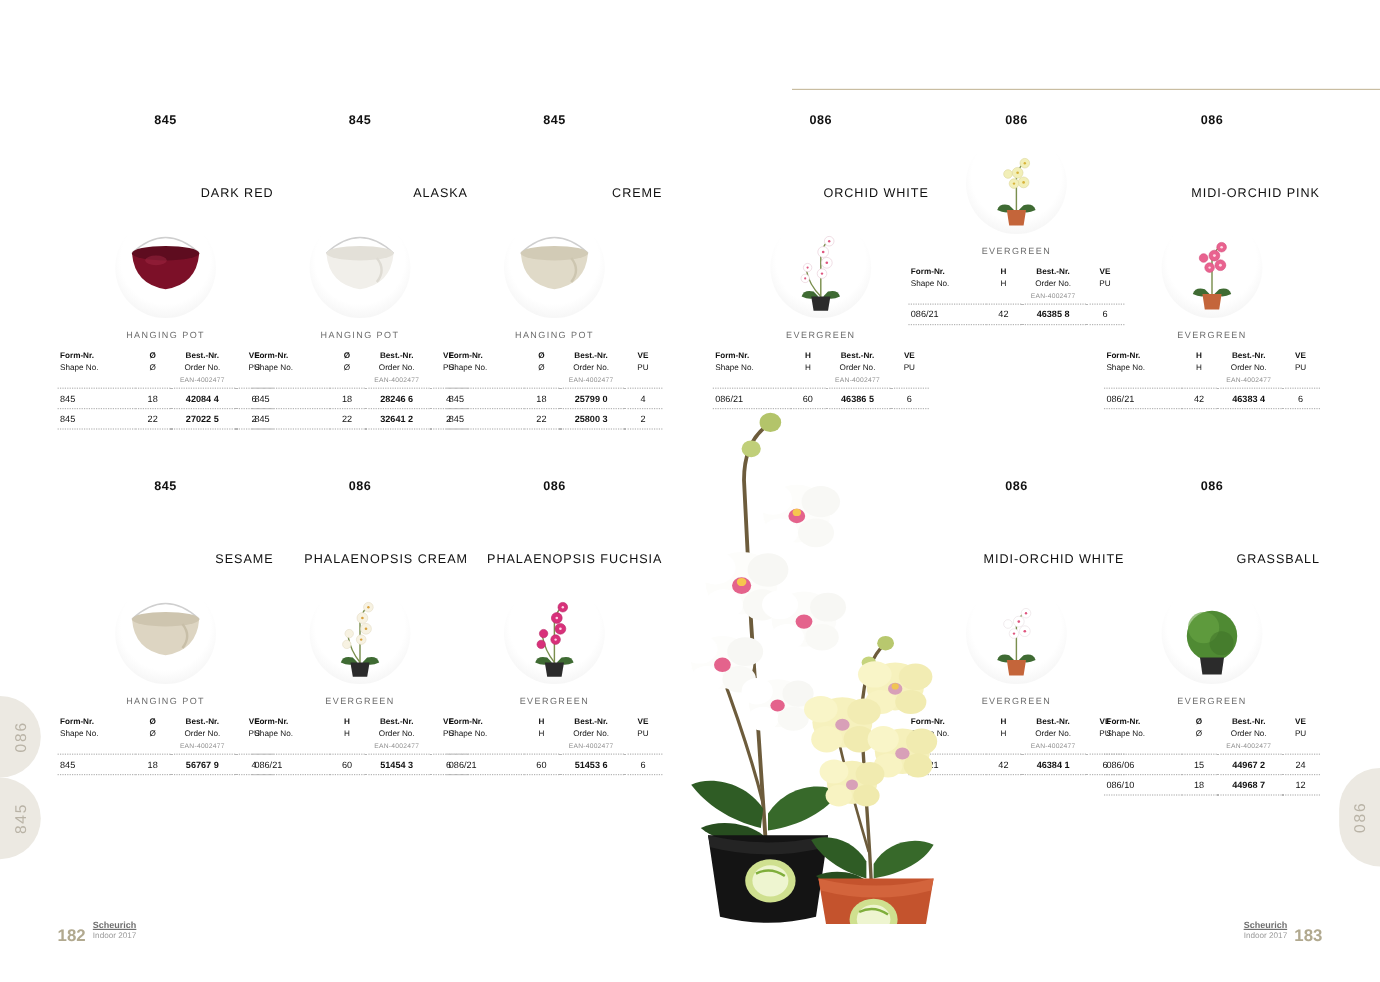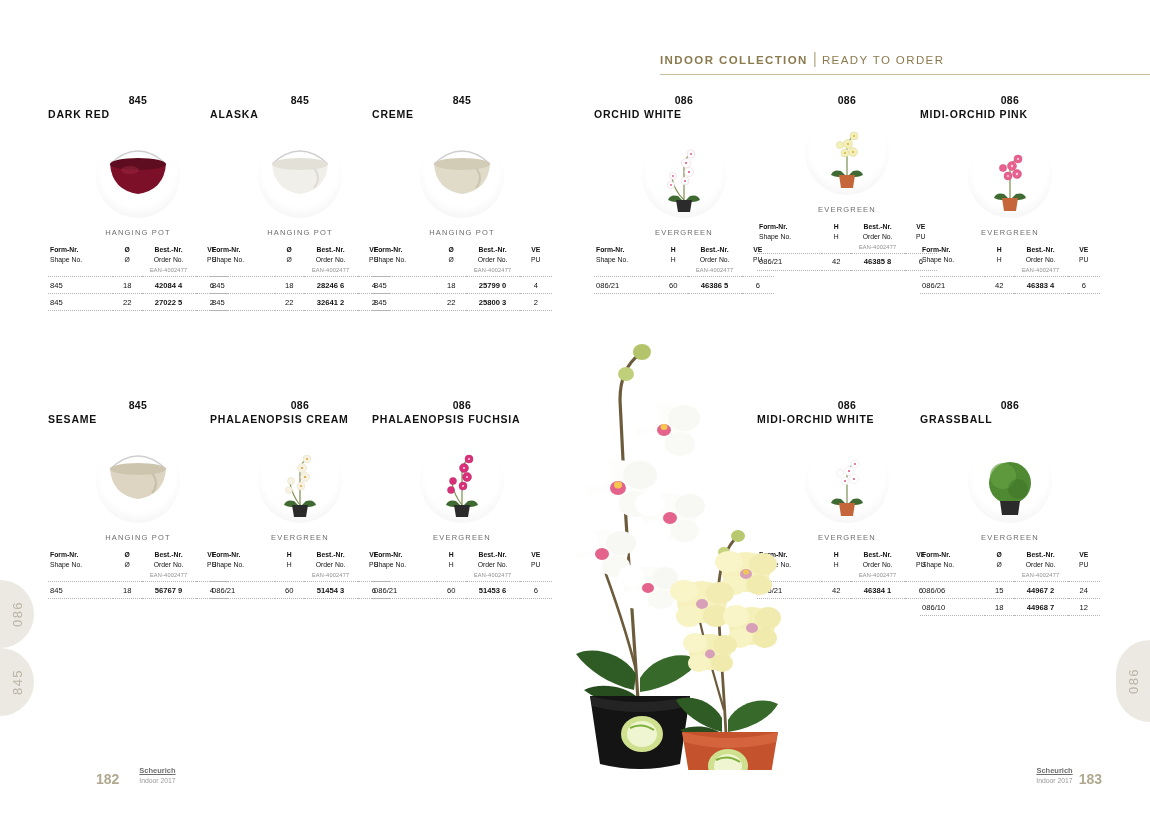--- a/index.html
+++ b/index.html
@@ -33,22 +33,22 @@
     color:#8a7a4e; text-transform:uppercase; display:inline;
   }
 
   
   .cell { position:absolute; width:180px; }
   .cell .num {
     text-align:center; font-size:10.5px; font-weight:bold; letter-spacing:0.4px;
     color:#111; line-height:1.35;
   }
   .cell .name {
-    text-align:left; font-size:10.5px; font-weight:bold; letter-spacing:0.8px;
-    color:#111; line-height:1.35; text-transform:uppercase;
+    text-align:right; font-size:10.5px; font-weight:normal; letter-spacing:0.8px;
+    color:#111; line-height:1.35; text-transform:uppercase;margin-top:47px;
   }
   .photo {
     height:92px; margin-top:9px;
     display:flex; align-items:flex-end; justify-content:center;
     position:relative;
   }
   .photo .circle {
     position:absolute; left:50%; top:50%; transform:translate(-50%,-50%);
     width:84px; height:84px; border-radius:50%;
     background:radial-gradient(circle at 50% 42%, #ffffff 58%, #f4f4f4 80%, #ebebeb 100%);
@@ -91,37 +91,34 @@
     position:absolute; left:50%; top:50%;
     transform:translate(-50%,-50%) rotate(-90deg);
     font-size:13px; letter-spacing:1.5px; white-space:nowrap;
   }
   .tab-l1 { left:0; top:580px; width:34px; height:68px; border-radius:0 34px 34px 0; }
   .tab-l2 { left:0; top:648px; width:34px; height:68px; border-radius:0 34px 34px 0; }
   .tab-r1 { right:0; top:640px; width:34px; height:82px; border-radius:34px 0 0 34px; }
 
   
   .foot { position:absolute; bottom:32px; font-size:7px; color:#8f8f8f; line-height:1.5; }
-  .foot-l { left:48px; display:flex; align-items:flex-end; gap:20px;margin-left:48px; }
+  .foot-l { left:48px; display:flex; align-items:flex-end; gap:6px; }
   .foot-r { right:48px; display:flex; align-items:flex-end; gap:6px; }
   .pagenum { font-size:14px; font-weight:bold; color:#b1a98f; line-height:1; }
   .brand { font-weight:bold; color:#6e6e6e; font-size:7.5px;text-decoration:underline; }
   .brandsub { color:#9a9a9a; font-size:6.8px; }
 
   
   .hero { position:absolute; left:530px; top:340px; width:290px; height:430px; }
 </style>
 </head>
 <body>
 
 <div class="page">
 
-  <div class="header">
-    <span class="header-title">INDOOR COLLECTION</span><span class="header-sep">|</span><span class="header-sub">READY TO ORDER</span>
-  </div>
   <div class="header-rule"></div>
 
   <div class="cell" style="left:48px; top:93px;">
     <div class="num">845</div>
     <div class="name">DARK RED</div>
     <div class="photo">
       <div class="circle"></div>
       <svg width="96" height="88" viewBox="0 0 96 88" style="position:relative;">
         <path d="M20 30 Q48 4 76 30" stroke="#cfcfcf" stroke-width="1.2" fill="none"></path>
         <path d="M20 30 L76 30 Q74 56 48 60 Q22 56 20 30 Z" fill="#7c1028"></path>

